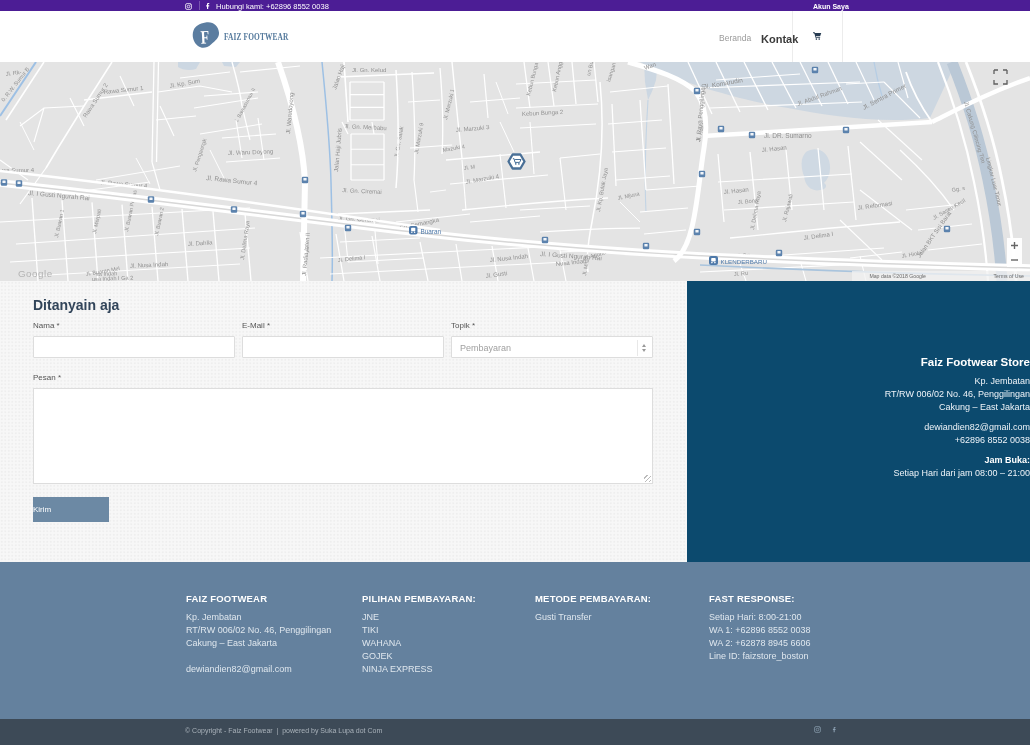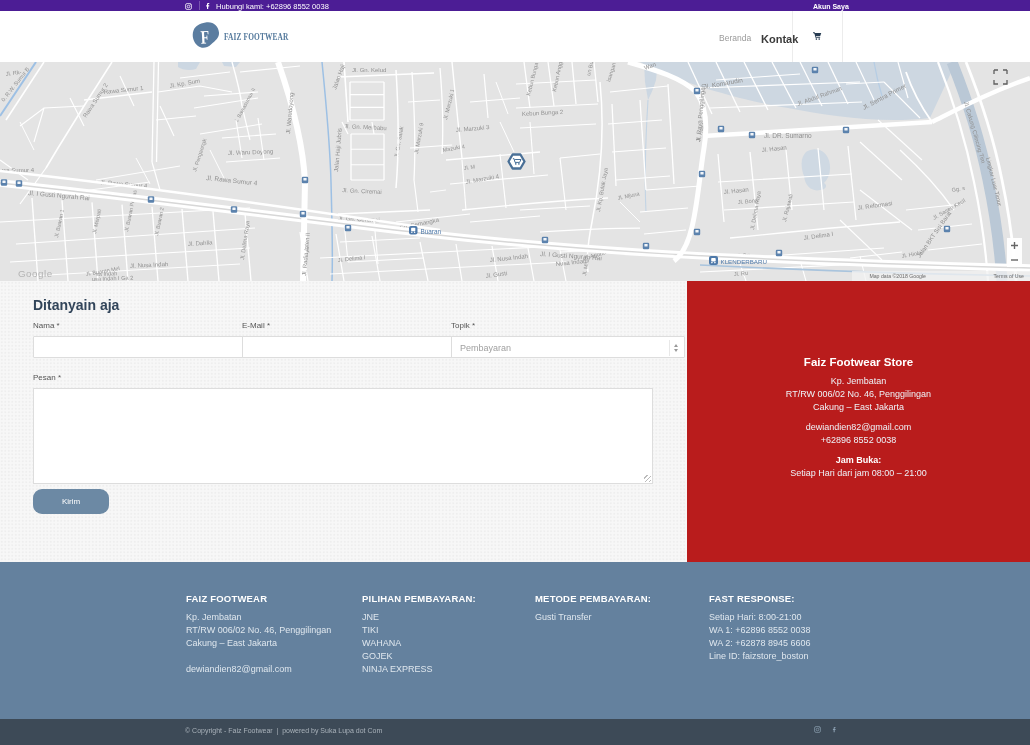--- a/index.html
+++ b/index.html
@@ -3,24 +3,24 @@
 <style>
 * { margin:0; padding:0; box-sizing:border-box; }
 html,body { width:1030px; height:745px; overflow:hidden; font-family:"Liberation Sans",sans-serif; background:#fff; }
 .abs { position:absolute; }
 #topbar { position:absolute; left:0; top:0; width:1030px; height:11px; background:#4c1d95; }
 #header { position:absolute; left:0; top:11px; width:1030px; height:51px; background:#fff; }
 #map { position:absolute; left:0; top:62px; width:1030px; height:219px; }
 #formrow { position:absolute; left:0; top:281px; width:1030px; height:281px; }
 #formleft { position:absolute; left:0; top:0; width:687px; height:281px; background:#f7f7f7;
   background-image:radial-gradient(circle, #ececec 0.6px, rgba(0,0,0,0) 0.7px); background-size:3.5px 3.5px; }
-#panel { position:absolute; left:687px; top:0; width:343px; height:281px; background:#b91c1c; color:#eef3f8; text-align:center; }
+#panel { position:absolute; left:687px; top:0; width:343px; height:281px; background:#0c4a6e; color:#eef3f8; text-align:right; }
 #footer { position:absolute; left:0; top:562px; width:1030px; height:157px; background:#64819e; }
 #bottombar { position:absolute; left:0; top:719px; width:1030px; height:26px; background:#3d4a57; }
-.inp { position:absolute; width:234px; height:22px; background:#fff; border:1px solid #ddd; border-radius:1px; }
+.inp { position:absolute; width:202px; height:22px; background:#fff; border:1px solid #ddd; border-radius:1px; }
 label { position:absolute; font-size:8px; color:#555; }
 .fh { font-size:9.5px; font-weight:bold; color:#fff; letter-spacing:0.2px; }
 .fb { font-size:9px; color:#dfe7ee; line-height:13px; }
 </style></head>
 <body>
 <div id="topbar">
   <svg class="abs" style="left:185px;top:2.5px" width="7" height="7" viewBox="0 0 24 24" fill="none" stroke="#fff" stroke-width="2.6">
       <rect x="2" y="2" width="20" height="20" rx="5"></rect>
       <circle cx="12" cy="12" r="4.5"></circle>
       <circle cx="17.8" cy="6.2" r="1.6" fill="#fff" stroke="none"></circle>
@@ -409,21 +409,21 @@
   <div class="inp" style="left:451px;top:55px">
      <span style="position:absolute;left:8px;top:6px;font-size:9px;color:#a0a0a0">Pembayaran</span>
      <span style="position:absolute;right:14px;top:3px;width:1px;height:16px;background:#e8e8e8"></span>
      <span style="position:absolute;right:6px;top:7px;width:0;height:0;border-left:2.5px solid transparent;border-right:2.5px solid transparent;border-bottom:3.5px solid #999"></span>
      <span style="position:absolute;right:6px;top:12px;width:0;height:0;border-left:2.5px solid transparent;border-right:2.5px solid transparent;border-top:3.5px solid #999"></span>
   </div>
   <label style="left:33px;top:92px">Pesan *</label>
   <div class="abs" style="left:33px;top:107px;width:620px;height:96px;background:#fff;border:1px solid #ddd">
     <span style="position:absolute;right:1px;bottom:1px;width:7px;height:7px;background:repeating-linear-gradient(135deg,transparent 0 2px,#bbb 2px 3px)"></span>
   </div>
-  <div class="abs" style="left:33px;top:208px;width:76px;height:25px;background:#6c89a4;border-radius:9px;color:#fff;font-size:8px;text-align:center;line-height:25px">Kirim</div>
+  <div class="abs" style="left:33px;top:216px;width:76px;height:25px;background:#6c89a4;border-radius:0;color:#fff;font-size:8px;line-height:25px">Kirim</div>
  </div>
  <div id="panel">
   <div style="position:absolute;left:0;top:74.5px;width:343px;font-size:11.5px;font-weight:bold;color:#fff">Faiz Footwear Store</div>
   <div style="position:absolute;left:0;top:94px;width:343px;font-size:9px;line-height:13px">Kp. Jembatan<br>RT/RW 006/02 No. 46, Penggilingan<br>Cakung – East Jakarta</div>
   <div style="position:absolute;left:0;top:140px;width:343px;font-size:9px;line-height:13px">dewiandien82@gmail.com<br>+62896 8552 0038</div>
   <div style="position:absolute;left:0;top:173px;width:343px;font-size:9px;line-height:13px"><b style="color:#fff">Jam Buka:</b><br>Setiap Hari dari jam 08:00 – 21:00</div>
  </div>
 </div>
 <div id="footer">
   <div class="abs fh" style="left:186px;top:31px">FAIZ FOOTWEAR</div>

